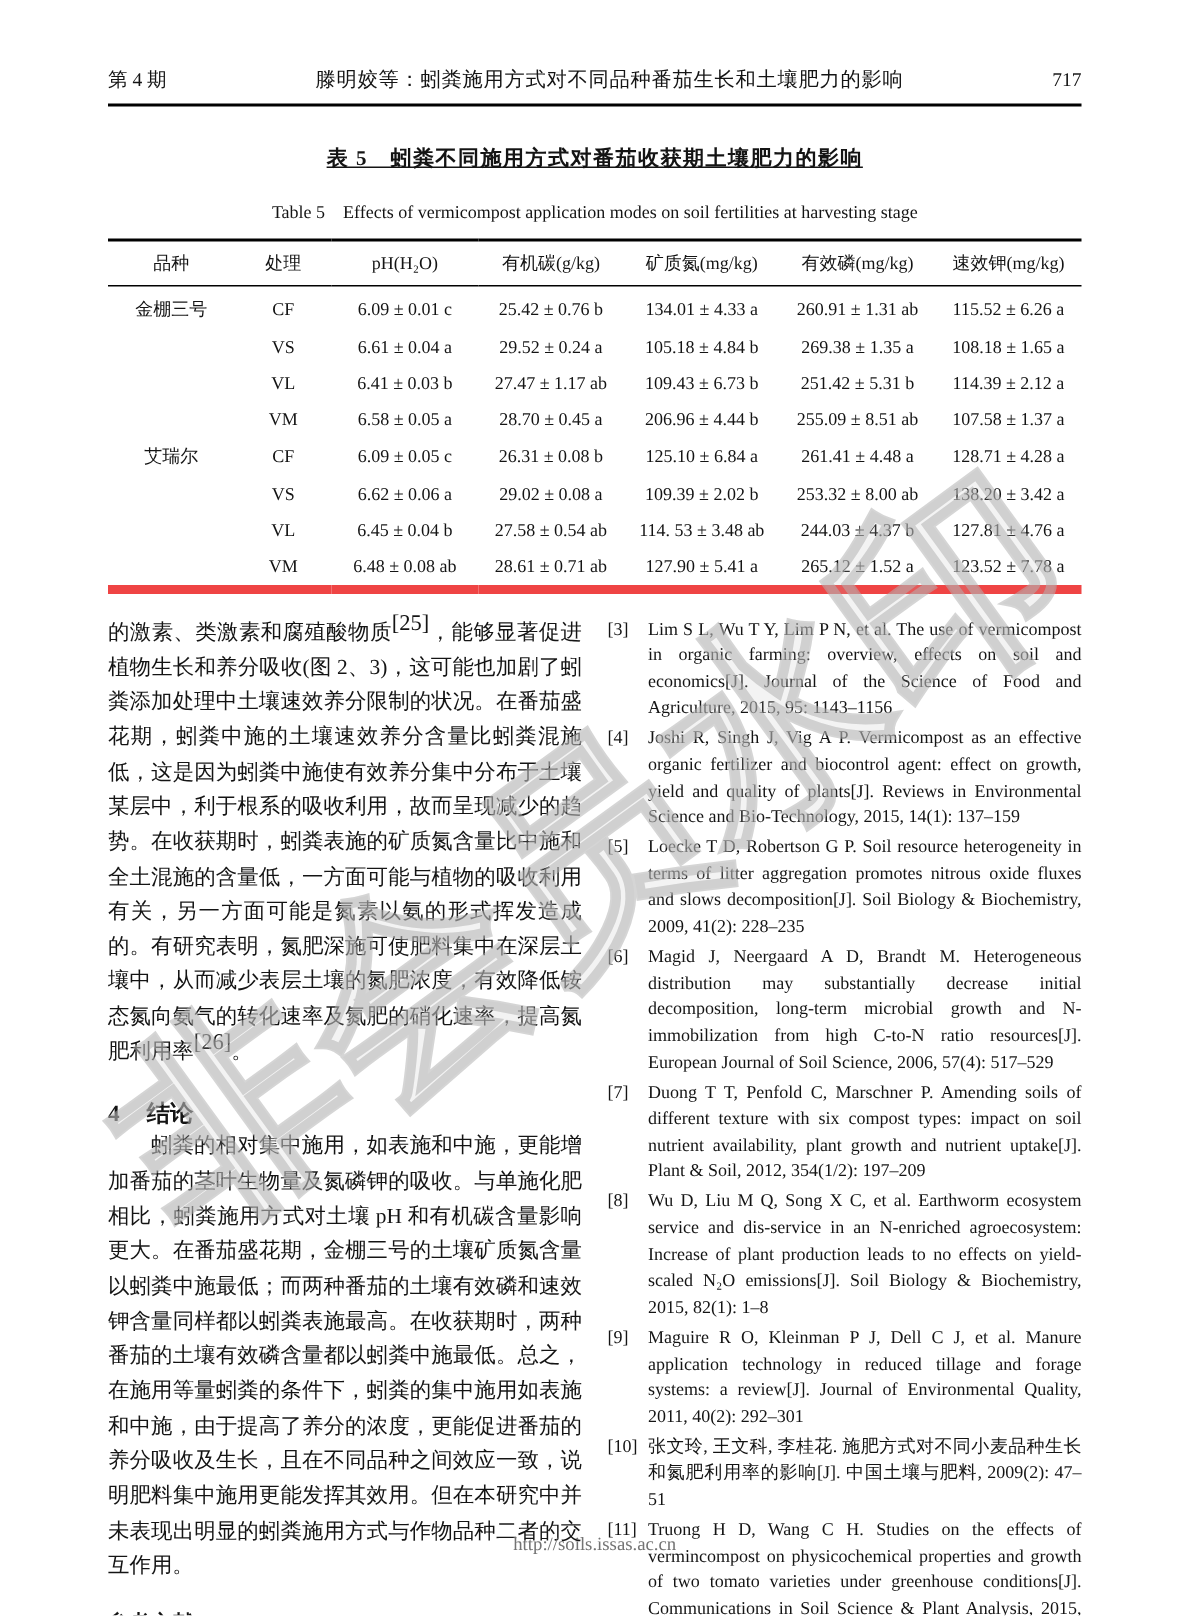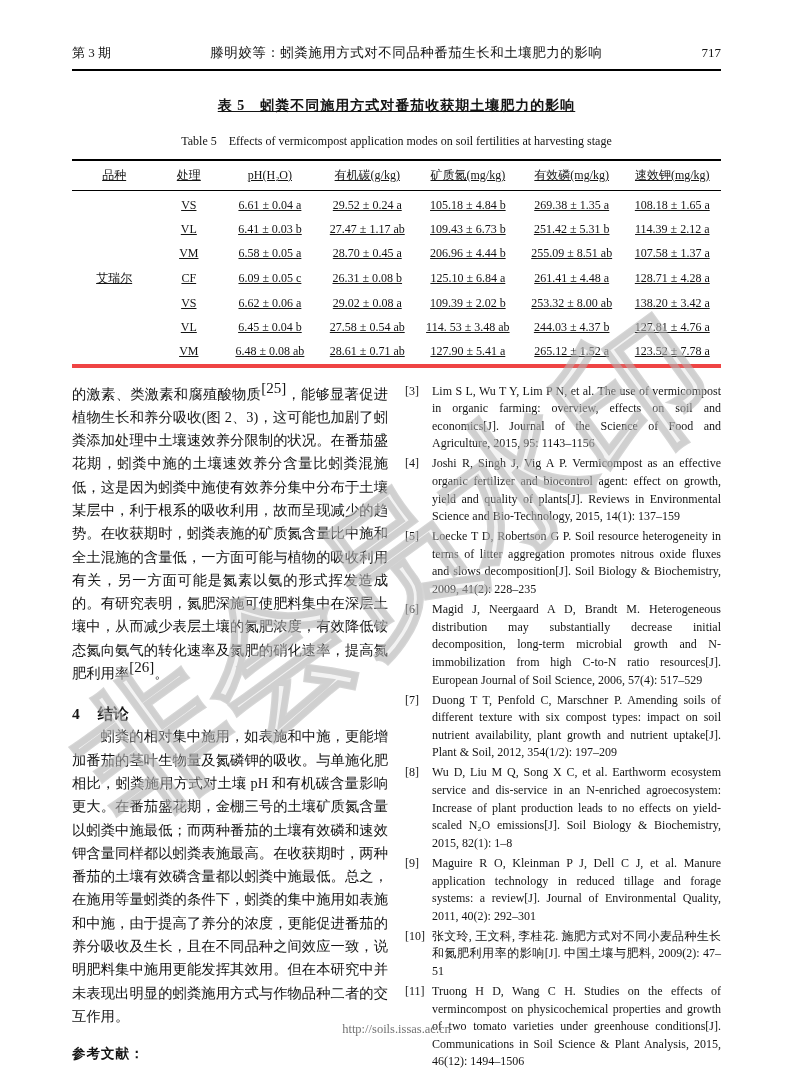--- a/index.html
+++ b/index.html
@@ -39,22 +39,21 @@
     text-align: center;
     font-size: 12px;
   }
   
   table.soil {
     margin-top: 9px;
     width: 100%;
     border-collapse: collapse;
     font-size: 12px;
     border-top: 2px solid #000;
-    border-bottom: 4px solid #ef4444;
-    text-decoration: underline;
+    border-bottom: 6px solid #ef4444;
   }
   table.soil thead tr { border-bottom: 1px solid #000; }
   table.soil th {
     font-weight: normal;
     padding: 6px 2px;
     text-align: center;
     white-space: nowrap;
   }
   table.soil td {
     padding: 4.5px 2px;
@@ -128,21 +127,21 @@
   }
 </style>
 </head>
 <body>
 
 <div class="page">
 
   <div class="watermark">非会员水印</div>
 
   <div class="running-head">
-    <span>第 3 期</span>
+    <span>第 4 期</span>
     <span class="mid">滕明姣等：蚓粪施用方式对不同品种番茄生长和土壤肥力的影响</span>
     <span>717</span>
   </div>
 
   <div class="caption-zh">表 5　蚓粪不同施用方式对番茄收获期土壤肥力的影响</div>
   <div class="caption-en">Table 5　Effects of vermicompost application modes on soil fertilities at harvesting stage</div>
 
   <table class="soil">
     <colgroup>
       <col style="width:13%">
@@ -159,20 +158,29 @@
         <th>处理</th>
         <th>pH(H₂O)</th>
         <th>有机碳(g/kg)</th>
         <th>矿质氮(mg/kg)</th>
         <th>有效磷(mg/kg)</th>
         <th>速效钾(mg/kg)</th>
       </tr>
     </thead>
     <tbody>
       <tr>
+        <td>金棚三号</td>
+        <td>CF</td>
+        <td>6.09 ± 0.01 c</td>
+        <td>25.42 ± 0.76 b</td>
+        <td>134.01 ± 4.33 a</td>
+        <td>260.91 ± 1.31 ab</td>
+        <td>115.52 ± 6.26 a</td>
+      </tr>
+      <tr>
         <td></td>
         <td>VS</td>
         <td>6.61 ± 0.04 a</td>
         <td>29.52 ± 0.24 a</td>
         <td>105.18 ± 4.84 b</td>
         <td>269.38 ± 1.35 a</td>
         <td>108.18 ± 1.65 a</td>
       </tr>
       <tr>
         <td></td>

